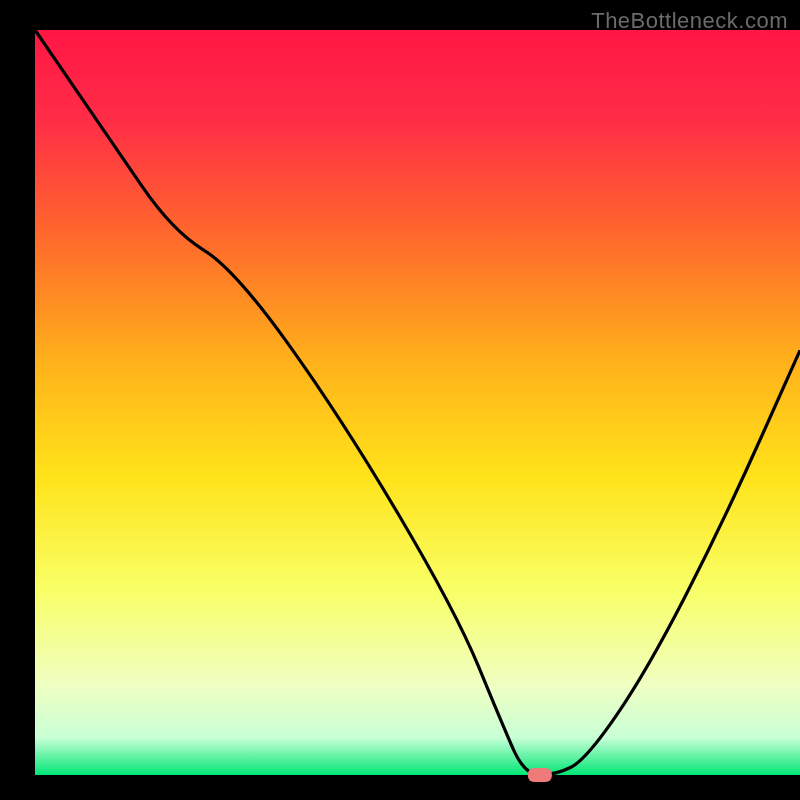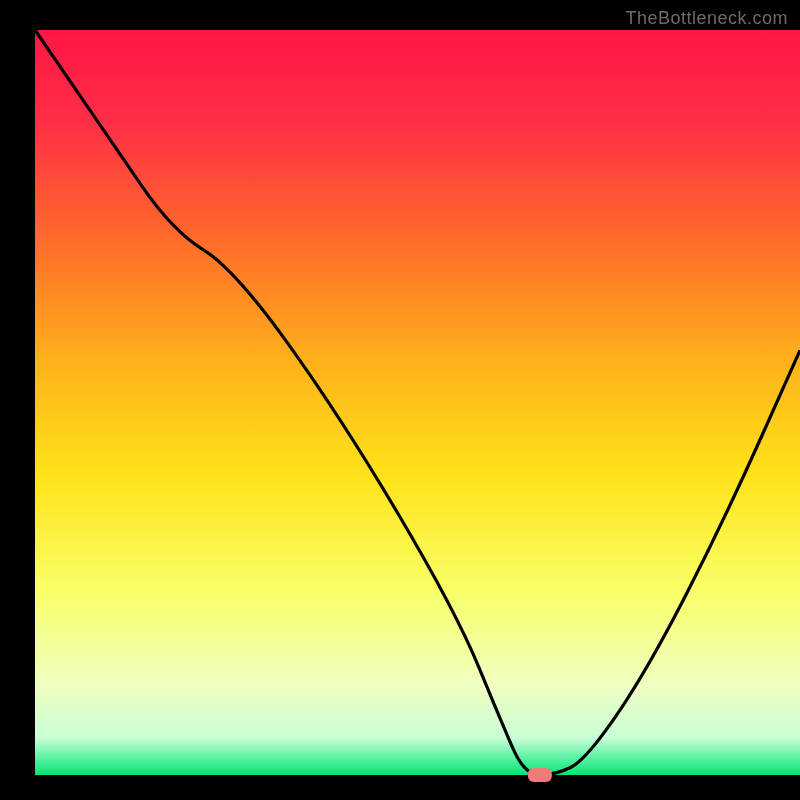--- a/index.html
+++ b/index.html
@@ -14,21 +14,21 @@
   .frame {
     position: relative;
     width: 800px;
     height: 800px;
   }
   .watermark {
     position: absolute;
     top: 8px;
     right: 12px;
     color: #6b6b6b;
-    font-size: 18px;
+    font-size: 22px;
     font-weight: 500;
     letter-spacing: 0.5px;
     z-index: 10;
   }
   svg {
     display: block;
   }
 </style>
 </head>
 <body>

